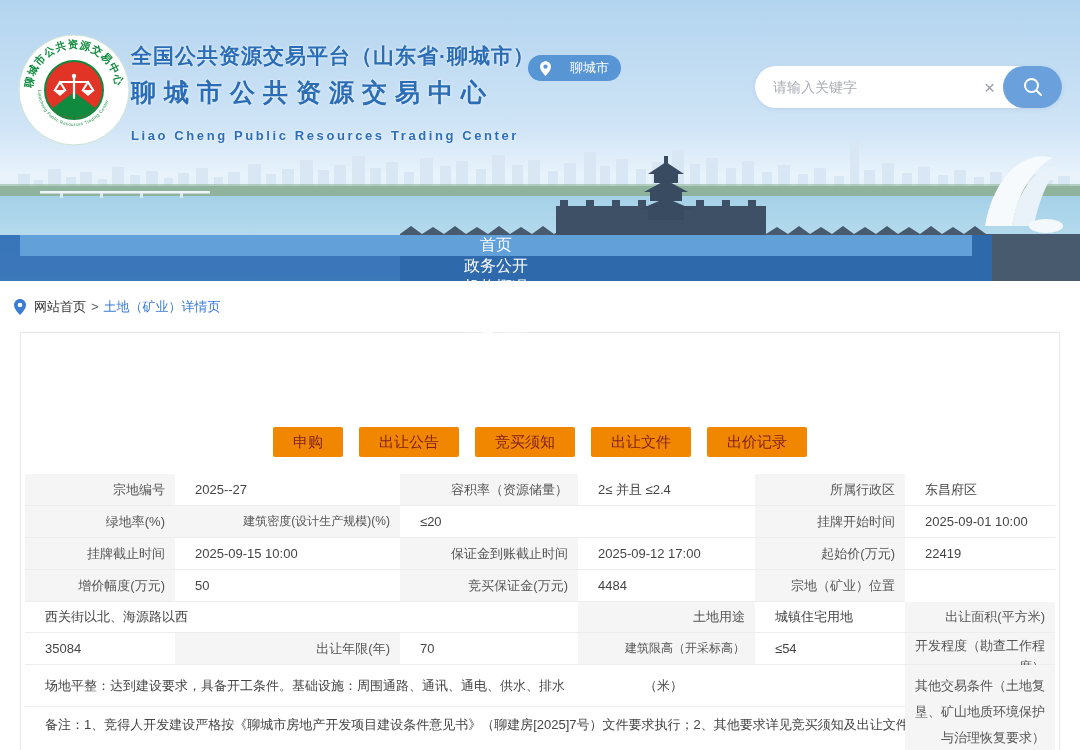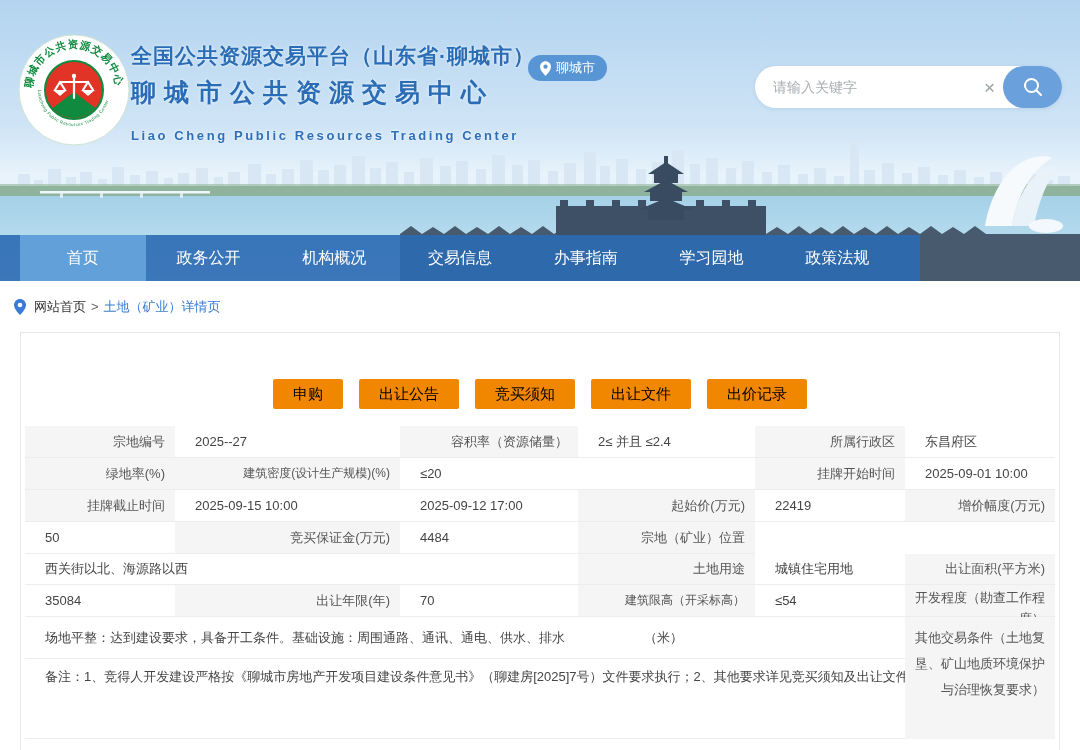--- a/index.html
+++ b/index.html
@@ -10,44 +10,44 @@
   .hero{position:absolute;top:0;left:0;width:1080px;height:281px;}
   .hero svg{display:block;width:100%;height:100%;}
 
   .logo{position:absolute;top:34px;left:18px;width:112px;height:112px;z-index:5;}
 
   .titles{position:absolute;left:131px;top:42px;z-index:5;}
   .t1{font-size:21px;font-weight:700;color:#2a6cb5;letter-spacing:1px;text-shadow:0 0 3px rgba(255,255,255,.85);}
   .t2{font-size:25px;font-weight:700;color:#2a6cb5;letter-spacing:8px;margin-top:6px;text-shadow:0 0 3px rgba(255,255,255,.85);}
   .t3{font-size:13px;font-weight:700;color:#2f6fb8;letter-spacing:2.6px;margin-top:19px;text-shadow:0 0 3px rgba(255,255,255,.85);}
 
-  .badge{position:absolute;left:528px;top:55px;height:26px;padding:0 12px;background:#5795d5;border-radius:13px;color:#fff;font-size:13px;display:flex;align-items:center;gap:5px;z-index:5;cursor:pointer;}
+  .badge{position:absolute;left:528px;top:55px;height:26px;padding:0 12px;background:#5795d5;border-radius:13px;color:#fff;font-size:13px;display:flex;align-items:center;gap:19px;z-index:5;cursor:pointer;}
 
   .search{position:absolute;left:755px;top:66px;width:307px;height:42px;background:#fff;border-radius:21px;display:flex;align-items:center;z-index:5;box-shadow:0 1px 4px rgba(30,80,140,.10);justify-content:flex-end;}
   .search input{flex:1;border:none;outline:none;background:transparent;padding:0 6px 0 18px;font-size:14px;color:#333;min-width:0;}
   .search input::placeholder{color:#a9adb3;}
   .clear-x{color:#9aa0a6;font-size:19px;padding:0 8px;cursor:pointer;line-height:1;}
   .search-btn{width:59px;height:42px;border-radius:21px;background:#6aa1dc;display:flex;align-items:center;justify-content:center;cursor:pointer;flex:none;}
 
   
-  .nav{position:absolute;top:235px;left:0;width:920px;height:46px;background:rgba(43,106,178,.90);display:flex;padding:0 20px;box-sizing:border-box;z-index:6;}
+  .nav{position:absolute;top:235px;left:0;width:992px;height:46px;background:rgba(43,106,178,.90);display:flex;padding:0 20px;box-sizing:border-box;z-index:6;flex-direction:column;}
   .nav-item{flex:1;display:flex;align-items:center;justify-content:center;color:#fff;font-size:16px;cursor:pointer;}
   .nav-item.active{background:#61a0d8;}
 
   
   .breadcrumb{position:absolute;top:281px;left:0;width:896px;height:51px;background:#fff;display:flex;align-items:center;padding-left:14px;box-sizing:border-box;font-size:13px;color:#333;z-index:4;}
   .breadcrumb .pin{margin-right:8px;display:flex;}
   .crumb-sep{margin:0 5px;color:#666;}
   .crumb-current{color:#3a7bd5;cursor:default;}
   .crumb-home{color:#333;cursor:pointer;}
 
   
   .card{position:absolute;top:332px;left:20px;width:1040px;height:420px;background:#fff;border:1px solid #e7e7e7;box-sizing:border-box;overflow:hidden;z-index:3;}
   .actions{margin-top:46px;display:flex;justify-content:center;gap:16px;}
-  .action-btn{height:30px;padding:0 20px;background:#f18700;color:#000000;font-size:15px;display:flex;align-items:center;border-radius:2px;cursor:pointer;}
+  .action-btn{height:30px;padding:0 20px;background:#f18700;color:#7f1d1d;font-size:15px;display:flex;align-items:center;border-radius:2px;cursor:pointer;margin-top:48px;}
 
   .tbl{margin:17px 4px 0 4px;display:grid;grid-template-columns:150px 225px 178px 177px 150px 150px;grid-template-rows:32px 32px 32px 32px 31px 32px 42px 80px 60px;}
   .lc{background:#f5f5f5;display:flex;align-items:center;justify-content:flex-end;padding:0 10px;font-size:13px;color:#555;border-bottom:1px solid #ededed;box-sizing:border-box;white-space:nowrap;text-align:right;}
   .vc{background:#fff;display:flex;align-items:center;padding:0 6px 0 20px;font-size:13px;color:#444;border-bottom:1px solid #ededed;box-sizing:border-box;white-space:nowrap;overflow:hidden;}
   .small{font-size:12px;}
   .sp3{grid-column:span 3;}
   .sp5{grid-column:span 5;}
   .wrap{display:block;white-space:normal;padding:2px 10px 0 10px;line-height:21px;}
   .wrap.tall{padding-top:8px;line-height:26px;grid-row:span 2;border-bottom:none;}
   .center{justify-content:center;padding-left:0;}
@@ -281,20 +281,21 @@
 
       <div class="lc">绿地率(%)</div>
       <div class="lc small">建筑密度(设计生产规模)(%)</div>
       <div class="vc">≤20</div>
       <div class="vc"></div>
 
       <div class="lc">挂牌开始时间</div>
       <div class="vc">2025-09-01 10:00</div>
       <div class="lc">挂牌截止时间</div>
       <div class="vc">2025-09-15 10:00</div>
+      <div class="lc">保证金到账截止时间</div>
       <div class="vc">2025-09-12 17:00</div>
 
       <div class="lc">起始价(万元)</div>
       <div class="vc">22419</div>
       <div class="lc">增价幅度(万元)</div>
       <div class="vc">50</div>
       <div class="lc">竞买保证金(万元)</div>
       <div class="vc">4484</div>
 
       <div class="lc">宗地（矿业）位置</div>

